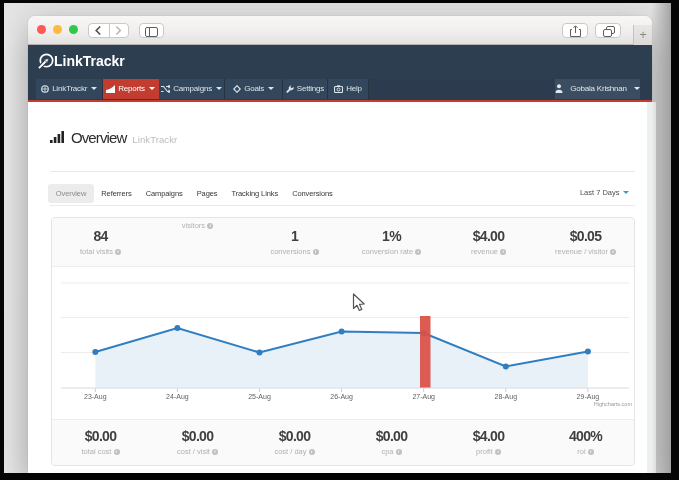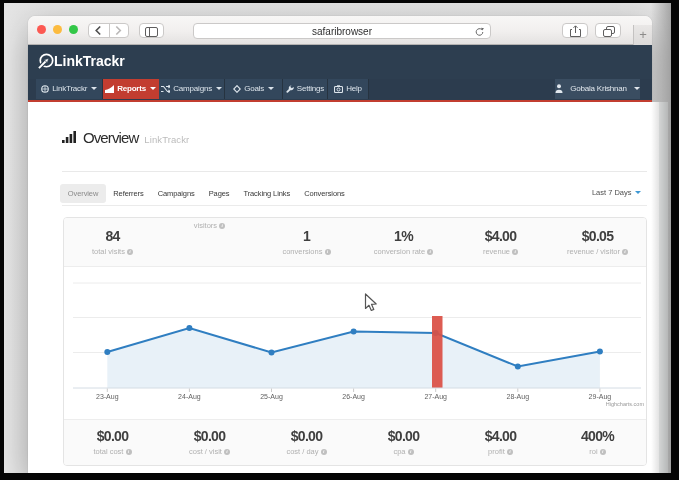--- a/index.html
+++ b/index.html
@@ -42,29 +42,29 @@
   .logo svg { vertical-align:-4px; }
   .logotext { font-size:14px; font-weight:bold; letter-spacing:0; }
   .navbar { position:absolute; left:0; top:63px; width:624px; height:22.5px; background:#2c3c4e;
     border-bottom:2.5px solid #c23d30; }
   .nav { position:absolute; left:8px; top:0; height:19.5px; display:flex; }
   .nitem { height:19.5px; display:flex; align-items:center; justify-content:center;
     background:#33475c; border-right:1px solid #263340; font-size:8px; letter-spacing:-0.2px;
     color:#dce4eb; white-space:nowrap; }
   .nitem.w1{width:67.3px;} .nitem.w2{width:55.6px;} .nitem.w3{width:66.5px;}
   .nitem.w4{width:57.6px;} .nitem.w5{width:45px;} .nitem.w6{width:41px;}
-  .nitem.red { background:#c23d30; color:#fff; border-color:#c23d30;font-weight:bold; }
+  .nitem.red { background:#c23d30; color:#fff; border-color:#c23d30; }
   .caret { display:inline-block; width:0; height:0; border-left:3px solid transparent;
     border-right:3px solid transparent; border-top:3.5px solid currentColor; margin-left:4px; }
   .nicon { margin-right:3px; }
   .user { position:absolute; right:12px; top:0; height:19.5px; width:85px; display:flex;
     align-items:center; justify-content:space-between; background:#3a4d61; font-size:8px;
     letter-spacing:-0.2px; color:#e2e8ee; }
   
-  .content { position:absolute; left:16px; top:85.5px; width:624px; bottom:0; background:#fff; }
+  .content { position:absolute; left:4px; top:85.5px; width:624px; bottom:0; background:#fff; }
   .scroll { position:absolute; right:0; top:0; width:9px; bottom:0; background:#eef0f0; }
   .hblock { position:absolute; left:18px; top:27px; }
   .h-icon { display:inline-block; margin-right:3px; }
   .h1 { font-size:15px; color:#2c2c2c; letter-spacing:-0.9px; }
   .h1 small { font-size:9.5px; color:#bcbcbc; letter-spacing:0.1px; margin-left:6px; }
   .sub { position:absolute; left:17.5px; top:48.3px; font-size:8px; letter-spacing:-0.2px; color:#3c3c3c; }
   .divider { position:absolute; left:18px; top:69px; width:585px; height:1px; background:#e9e9e9; }
   .tabs { position:absolute; left:15.8px; top:82.5px; height:19px; display:flex; font-size:7.5px; letter-spacing:-0.1px; color:#383838; }
   .tab { padding:5px 7px; line-height:9px; }
   .tab.active { background:#ececec; border-radius:3px; color:#8a8a8a; padding:5px 8px; }
@@ -101,24 +101,20 @@
               <path d="M27.3 2.5 L31.3 6.5 L27.3 10.5" fill="none" stroke="#b9b7b6" stroke-width="1.6"></path>
             </svg>
             <span class="sep"></span>
           </div>
      <div class="cbtn sidebtn">
             <svg width="13" height="10" viewBox="0 0 13 10">
               <rect x="0.5" y="0.5" width="12" height="9" rx="1.5" fill="none" stroke="#5f5e5e"></rect>
               <line x1="4.5" y1="0.5" x2="4.5" y2="9.5" stroke="#5f5e5e"></line>
             </svg>
           </div>
-     <div class="url">safaribrowser<svg width="9" height="10" viewBox="0 0 9 10" style="position:absolute;right:6px;top:3px">
-              <path d="M7.8 5 a3.3 3.3 0 1 1 -1 -2.4" fill="none" stroke="#666" stroke-width="1"></path>
-              <polygon points="6,0.8 9,1.2 7.2,3.6" fill="#666"></polygon>
-            </svg></div>
      <div class="cbtn sharebtn">
             <svg width="11" height="12" viewBox="0 0 11 12" style="position:absolute;left:7px;top:1px">
               <path d="M2 4.5h-1.5v7h10v-7H9" fill="none" stroke="#5f5e5e"></path>
               <line x1="5.5" y1="8" x2="5.5" y2="1" stroke="#5f5e5e"></line>
               <path d="M3.5 2.8 L5.5 0.8 L7.5 2.8" fill="none" stroke="#5f5e5e"></path>
             </svg>
           </div>
      <div class="cbtn tabsbtn">
             <svg width="12" height="11" viewBox="0 0 12 11" style="position:absolute;left:7px;top:2px">
               <rect x="3.5" y="0.5" width="8" height="7" rx="1.5" fill="none" stroke="#5f5e5e"></rect>

